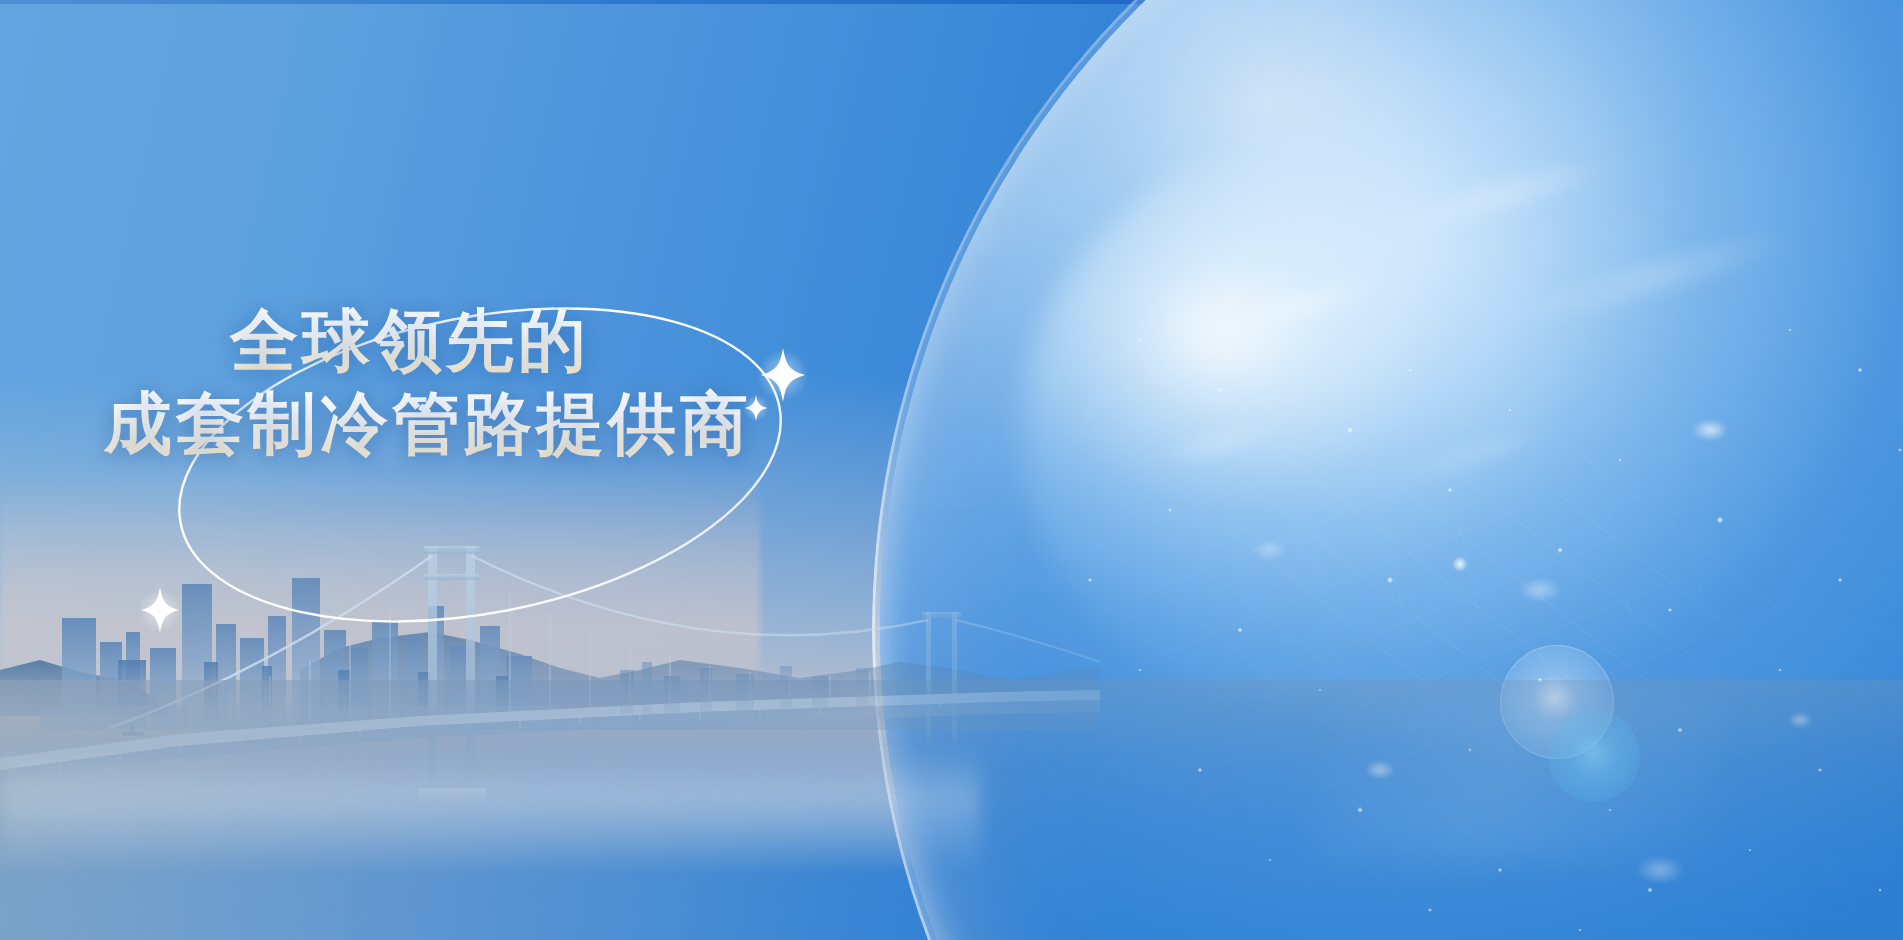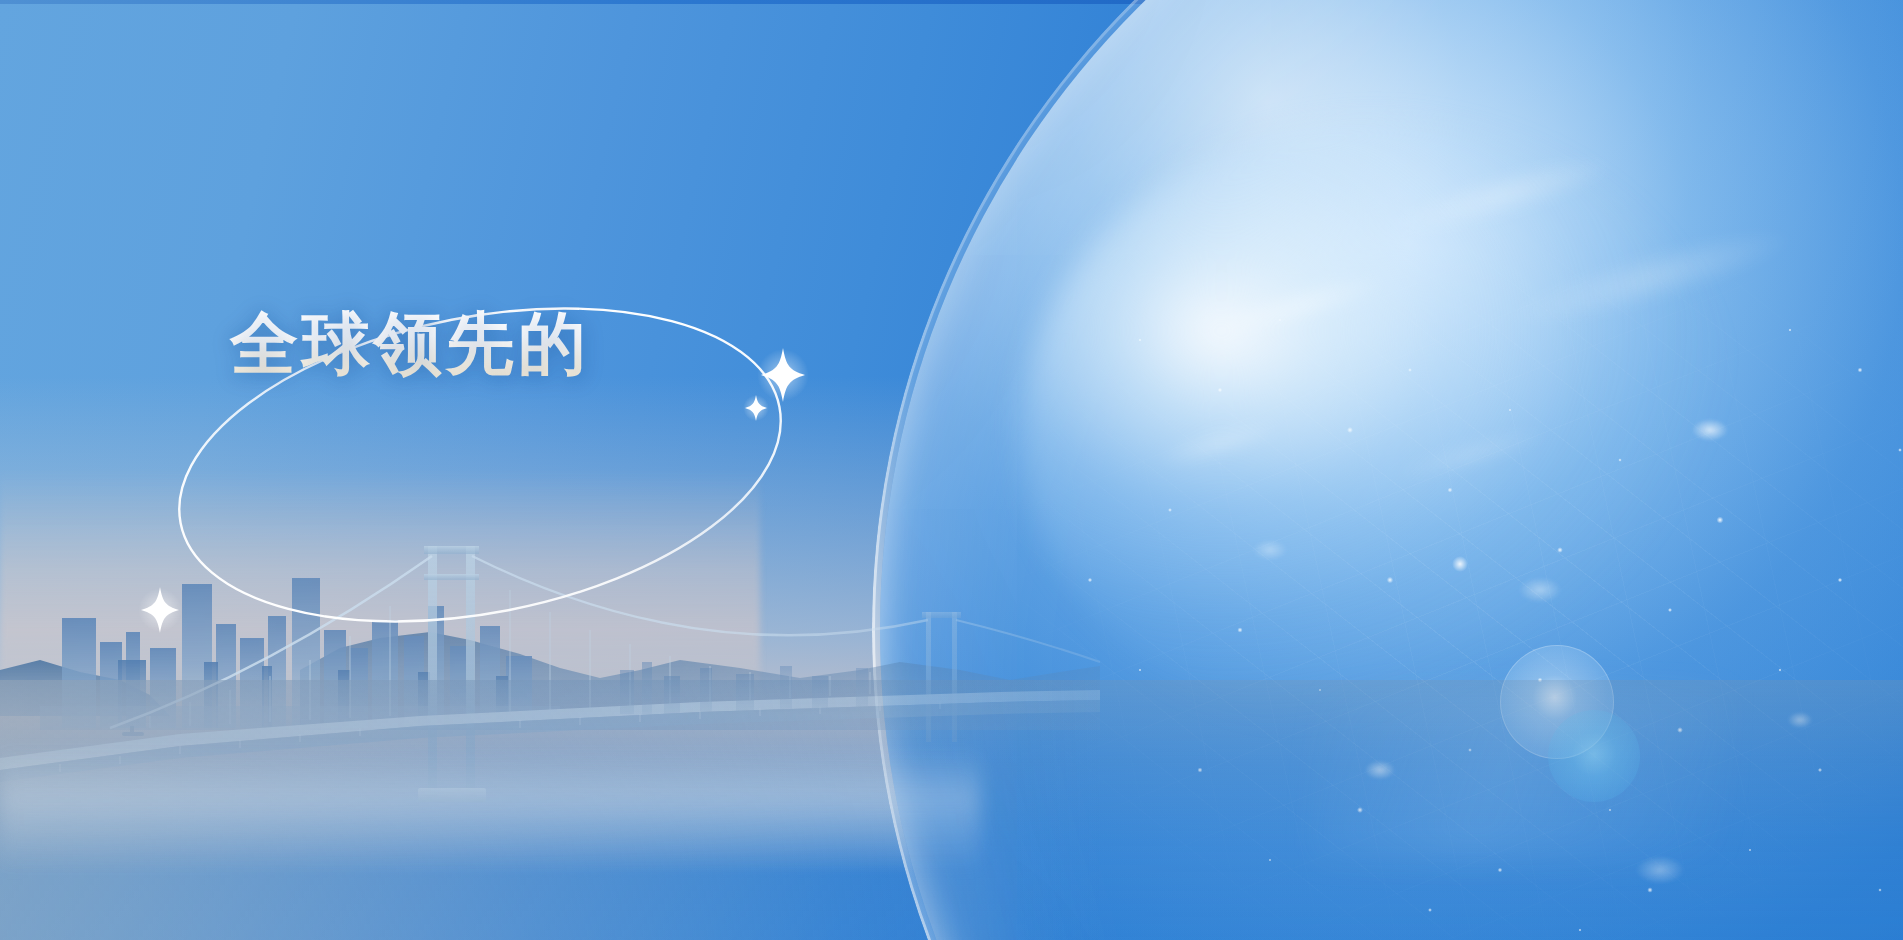--- a/index.html
+++ b/index.html
@@ -258,24 +258,23 @@
   .orbit{
     position:absolute; left:70px; top:255px;
     width:800px; height:400px;
     pointer-events:none;
   }
   .orbit svg{ display:block; overflow:visible; }
 
   
   .headline{
     position:absolute;
-    left:104px; top:308px;
+    left:104px; top:299px;
     width:700px;
     z-index:6;
-    font-family:Liberation Mono, monospace;
   }
   .headline .line{
     display:block;
     font-size:68px;
     font-weight:700;
     line-height:1.22;
     letter-spacing:4px;
     white-space:nowrap;
     background:linear-gradient(to bottom, #ffffff 0%, #ffffff 34%, #f8f1e2 68%, #efe2c9 100%);
     -webkit-background-clip:text;
@@ -489,15 +488,16 @@
 
       <g transform="translate(90,355)">
         <circle cx="0" cy="0" r="22" fill="url(#sparkGlow)"></circle>
         <path d="M0 -23 C2.8 -7.6 5.6 -4.2 19 0 C5.6 4.2 2.8 7.6 0 23 C-2.8 7.6 -5.6 4.2 -19 0 C-5.6 -4.2 -2.8 -7.6 0 -23 Z" fill="#ffffff"></path>
       </g>
     </svg>
   </div>
 
   <div class="headline">
     <span class="line line-1">全球领先的</span>
+    <span class="line line-2">成套制冷管路提供商</span>
   </div>
 
 </div>
 
 </body></html>

